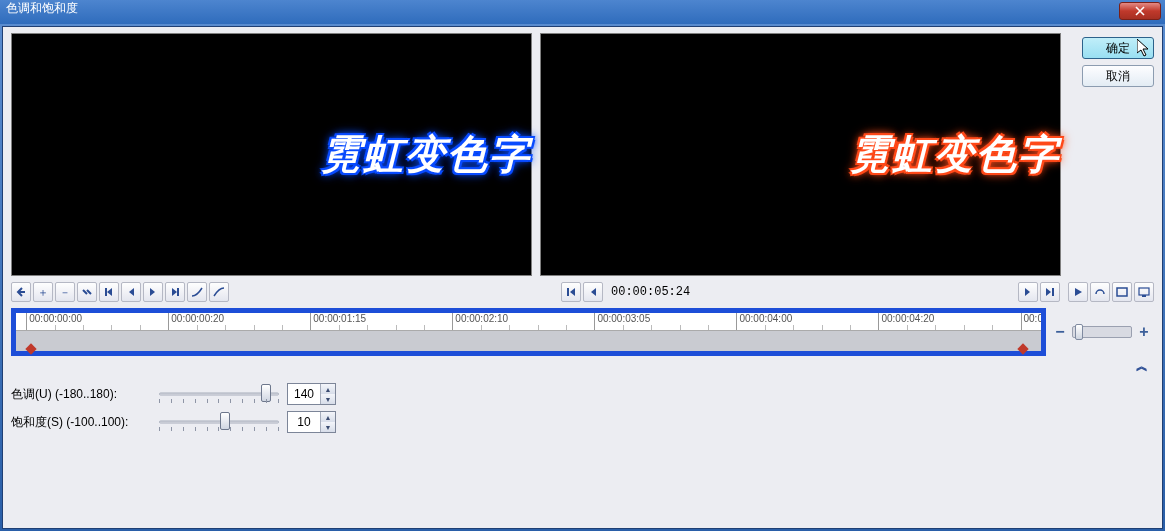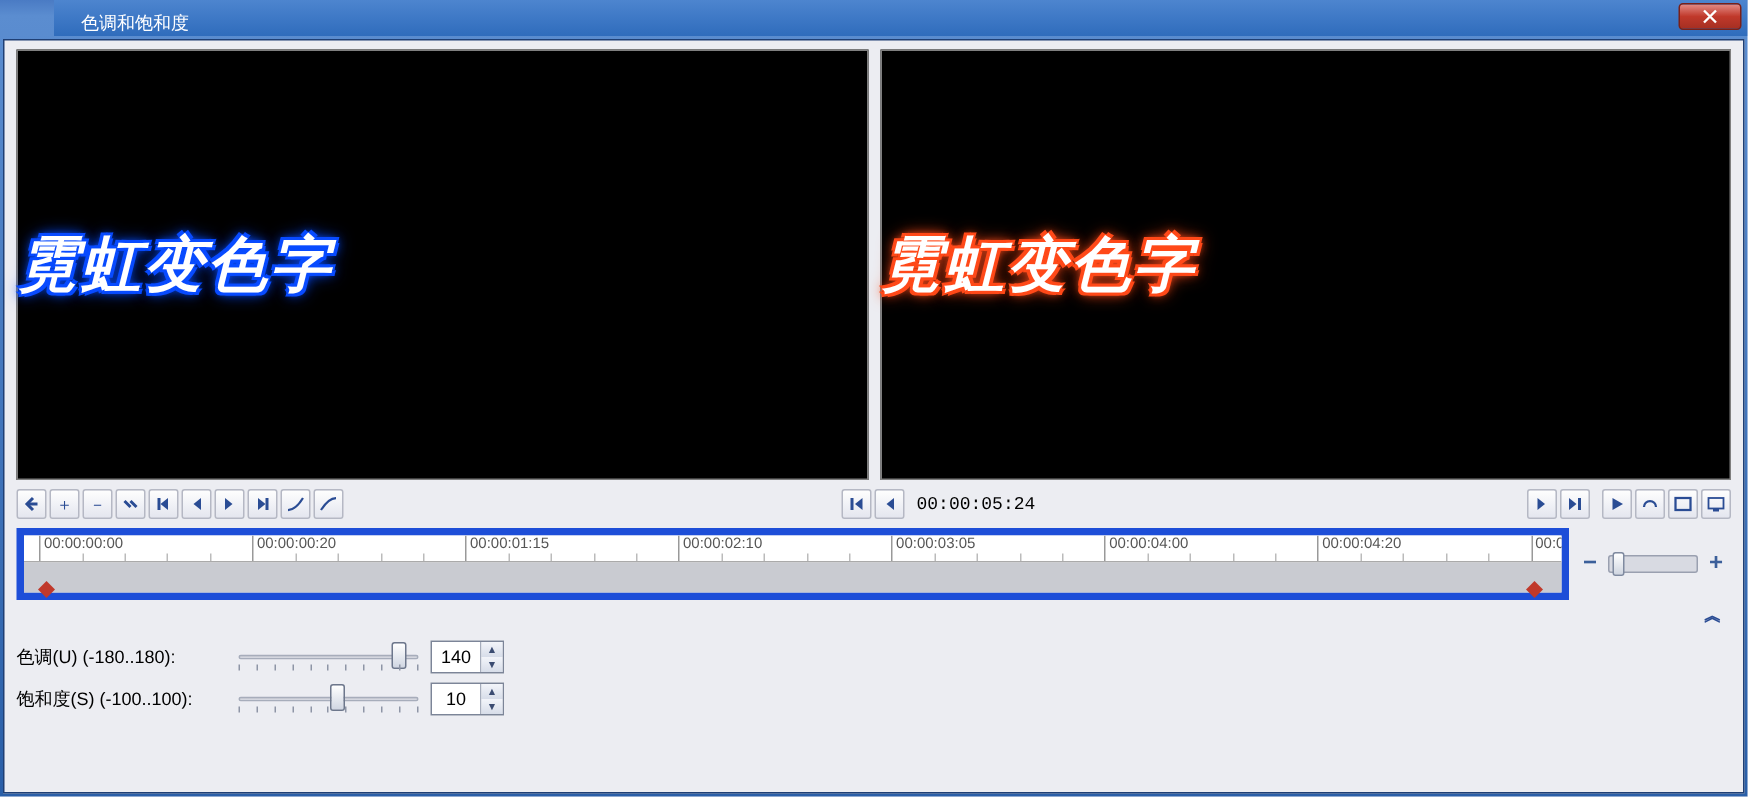--- a/index.html
+++ b/index.html
@@ -9,26 +9,25 @@
     background: linear-gradient(to bottom, #4a7bc4 0%, #5b8dd0 2%, #2a5fa8 100%);
     width: 1165px;
     height: 531px;
     overflow: hidden;
   }
 
   .titlebar {
     height: 24px;
     background: linear-gradient(to bottom, #4d85cf, #2f6cbc);
     display: flex;
-    align-items: flex-end;
-    padding-left: 18px;
+    align-items: flex-start;
+    padding-left: 6px;
     color: #fff;
     font-size: 12px;
     position: relative;
-    margin-left: 36px;
   }
   .titlebar .close-btn {
     position: absolute;
     right: 4px;
     top: 2px;
     width: 42px;
     height: 18px;
     background: linear-gradient(to bottom, #e38a84, #c0392b, #a62f22);
     border: 1px solid #7a2018;
     border-radius: 3px;
@@ -55,25 +54,25 @@
   .panel {
     flex: 1;
   }
   .panel-label {
     font-size: 12px;
     color: #333;
     margin-bottom: 2px;
   }
   .preview {
     background: #000;
-    height: 287px;
+    height: 243px;
     border: 1px solid #7f7f7f;
     display: flex;
     align-items: center;
-    justify-content: flex-start;
+    justify-content: flex-end;
   }
   .neon {
     font-size: 40px;
     font-weight: bold;
     font-family: "Microsoft YaHei", "SimHei", sans-serif;
     color: #fff;
     letter-spacing: 2px;
     font-style: italic;
   }
   .neon.blue { text-shadow: 0 0 4px #0a4cff, 0 0 8px #0a4cff, 0 0 12px #0a4cff, 2px 2px 0 #0a4cff, -2px -2px 0 #0a4cff, 2px -2px 0 #0a4cff, -2px 2px 0 #0a4cff; }
@@ -282,20 +281,27 @@
   <div class="panels">
     <div class="panel">
       <div class="preview">
         <div class="neon blue">霓虹变色字</div>
       </div>
     </div>
     <div class="panel">
       <div class="preview">
         <div class="neon orange">霓虹变色字</div>
       </div>
+    </div>
+    <div class="side-buttons">
+      <div class="wbutton primary">确定</div>
+      <div class="wbutton">取消</div>
+      <svg class="cursor-fake" style="left:1134px; top:12px;" width="16" height="20" viewBox="0 0 16 20">
+          <path d="M0 0 L0 14 L4 11 L7 17 L9 16 L6 10 L11 10 Z" fill="#fff" stroke="#000" stroke-width="1"></path>
+        </svg>
     </div>
   </div>
 
   <div class="toolbar-row">
     <div class="tb-left">
       <div class="tbtn">
           <svg viewBox="0 0 12 12">
             <path d="M7 2 L3 6 L7 10" fill="none" stroke="#2a4c94" stroke-width="2"></path>
             <path d="M3 6 H10" stroke="#2a4c94" stroke-width="2"></path>
           </svg>

